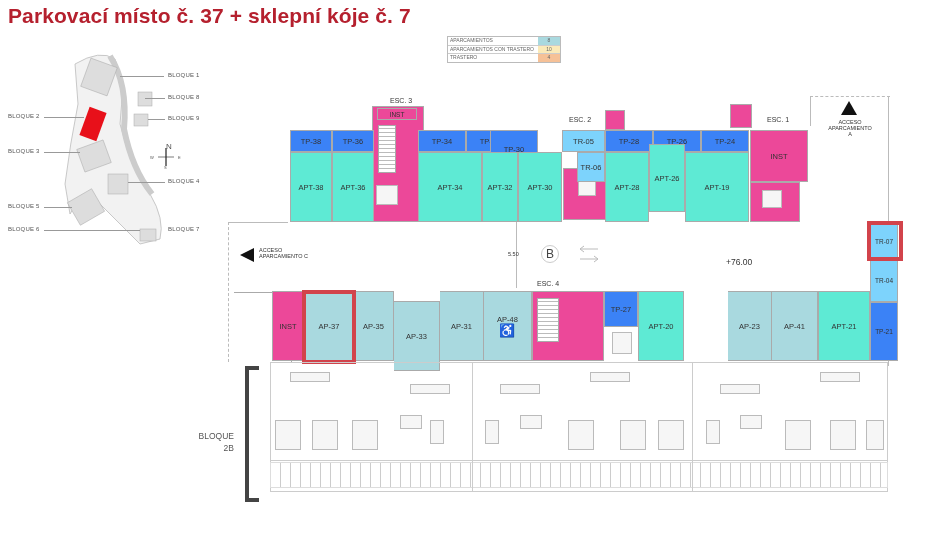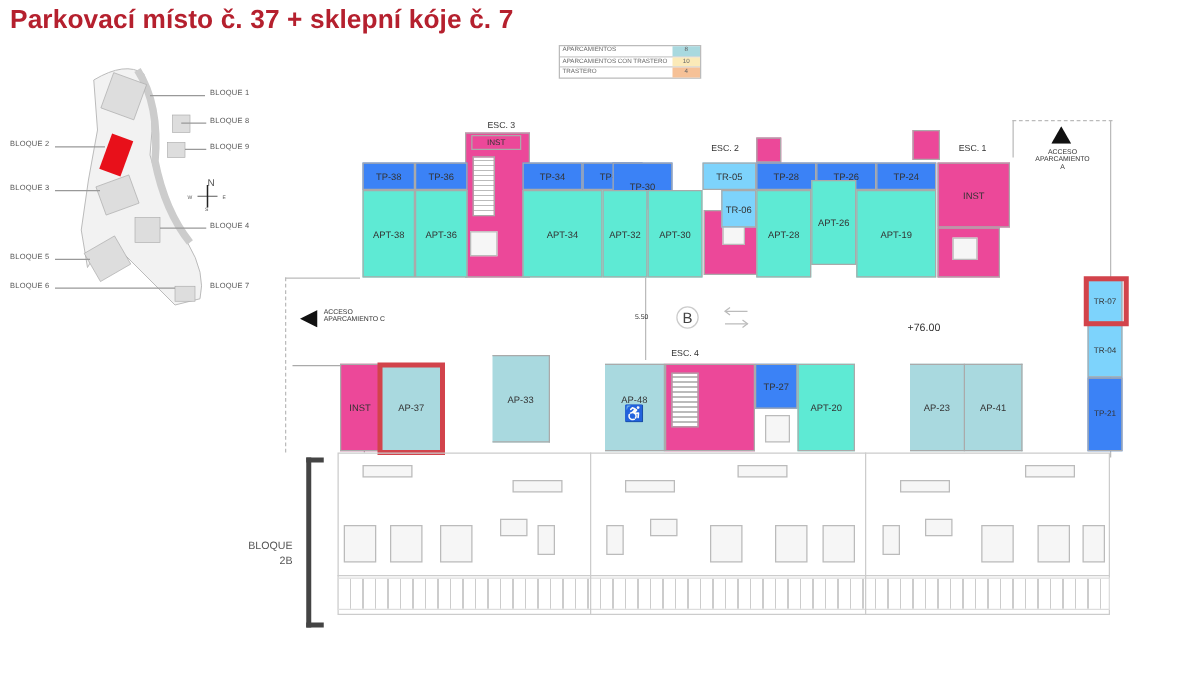--- a/index.html
+++ b/index.html
@@ -152,33 +152,36 @@
     <line x1="2" y1="5" x2="20" y2="5" stroke="#bbb" stroke-width="1"></line>
       <polyline points="6,2 2,5 6,8" fill="none" stroke="#bbb" stroke-width="1"></polyline>
     <line x1="2" y1="15" x2="20" y2="15" stroke="#bbb" stroke-width="1"></line>
       <polyline points="16,12 20,15 16,18" fill="none" stroke="#bbb" stroke-width="1"></polyline>
   </svg>
   <span class="lbl-sm" style="left:726px;top:257px;font-size:8.5px">+76.00</span>
 
   <div class="wall" style="left:234px;top:292px;width:58px;height:70px;border-left:none;border-bottom:none"></div>
   <div class="room wht" style="left:272px;top:291px;width:32px;height:70px">INST</div>
   <div class="room ap" style="left:304px;top:291px;width:50px;height:70px">AP-37</div>
-  <div class="room ap" style="left:394px;top:284px;width:46px;height:70px;border-left:none">AP-33</div>
+  <div class="room ap" style="left:354px;top:291px;width:40px;height:70px;border-left:none">AP-35</div>
+  <div class="room ap" style="left:394px;top:301px;width:46px;height:70px;border-left:none">AP-33</div>
+  <div class="room ap" style="left:440px;top:291px;width:44px;height:70px;border-left:none">AP-31</div>
   <div class="room ap" style="left:484px;top:291px;width:48px;height:70px;border-left:none;flex-direction:column">
     <span>AP-48</span>
     <span style="font-size:13px;line-height:14px;color:#222">♿</span>
   </div>
 
   <div class="wall wht" style="left:532px;top:291px;width:72px;height:70px"></div>
   <div class="wall hatch" style="left:537px;top:298px;width:22px;height:44px"></div>
   <div class="room tp" style="left:604px;top:291px;width:34px;height:36px">TP-27</div>
   <div class="furn" style="left:612px;top:332px;width:20px;height:22px"></div>
   <div class="room apt" style="left:638px;top:291px;width:46px;height:70px">APT-20</div>
   <div class="room ap" style="left:728px;top:291px;width:44px;height:70px;border-left:none">AP-23</div>
   <div class="room ap" style="left:772px;top:291px;width:46px;height:70px;border-left:none">AP-41</div>
+  <div class="room apt" style="left:818px;top:291px;width:52px;height:70px">APT-21</div>
 
   <div class="room tr" style="left:870px;top:224px;width:28px;height:34px;font-size:6.5px">TR-07</div>
   <div class="room tr" style="left:870px;top:258px;width:28px;height:44px;font-size:6.5px">TR-04</div>
   <div class="room tp" style="left:870px;top:302px;width:28px;height:59px;font-size:6.5px">TP-21</div>
 
   <div class="hl" style="left:302px;top:290px;width:54px;height:74px"></div>
   <div class="hl" style="left:867px;top:221px;width:36px;height:40px"></div>
 
   <div class="wall" style="left:270px;top:362px;width:618px;height:130px;border-color:#ccc"></div>
   <div class="wall" style="left:270px;top:460px;width:618px;height:0;border-color:#ccc;border-left:none;border-right:none;border-bottom:none"></div>

